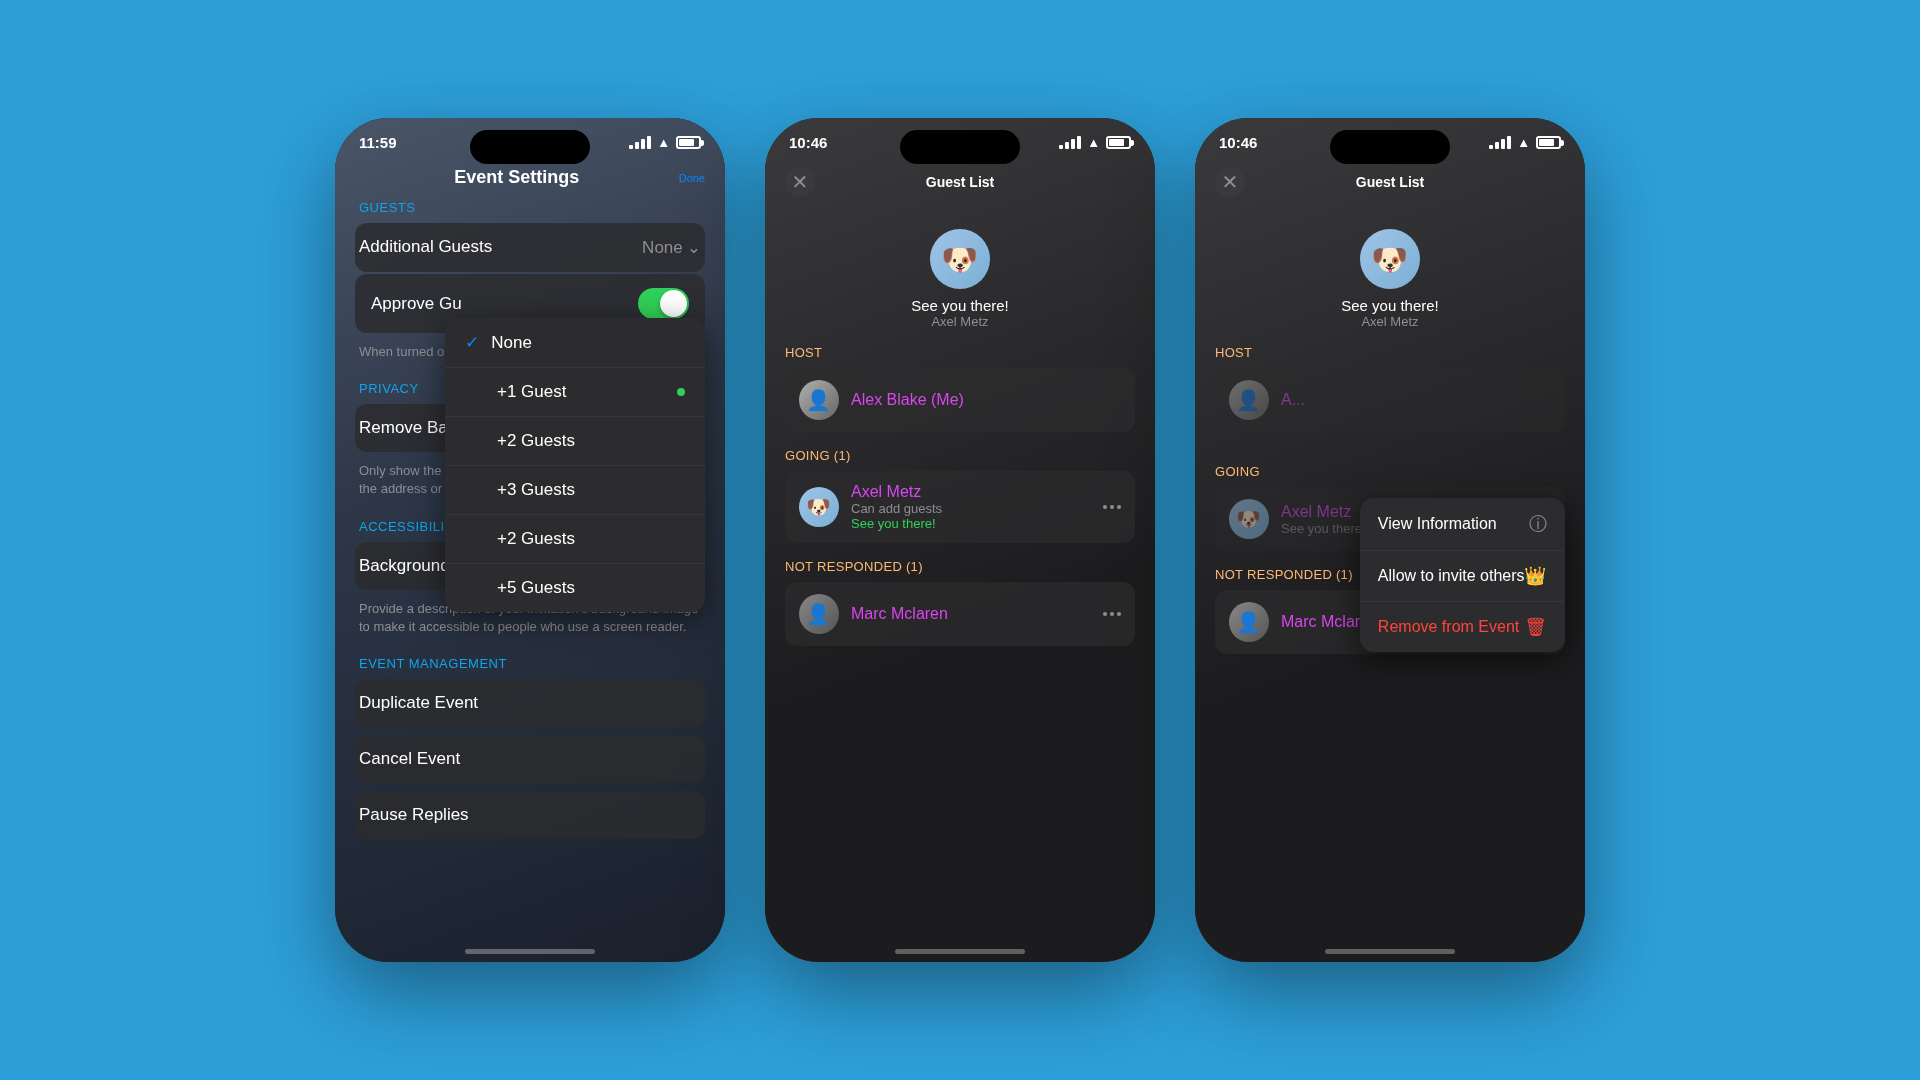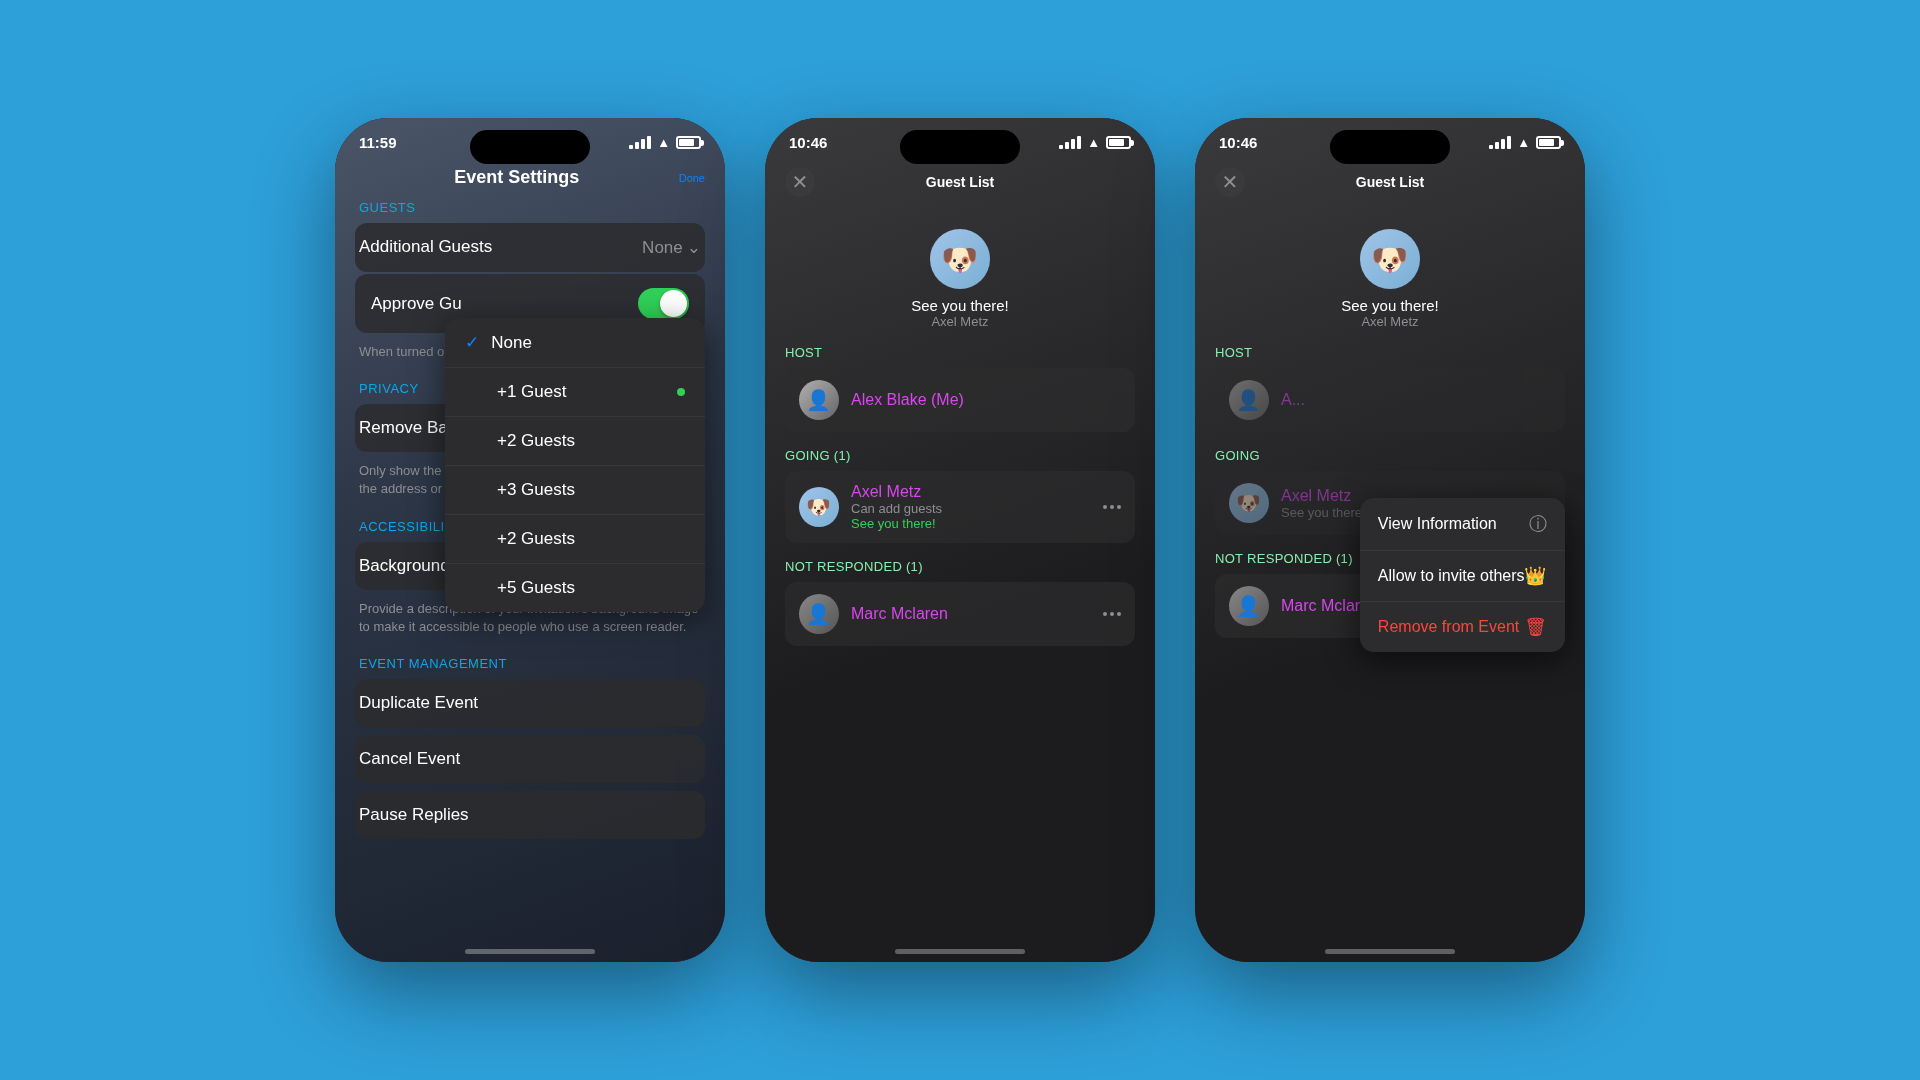--- a/index.html
+++ b/index.html
@@ -208,21 +208,21 @@
       align-items: center;
       justify-content: center;
       font-size: 30px;
       margin-bottom: 8px;
       overflow: hidden;
     }
     .host-name-main { color: #fff; font-size: 15px; font-weight: 500; }
     .host-subtitle { color: #8e8e93; font-size: 13px; }
 
     .guest-section-label {
-      color: #86efac;
+      color: #fdba74;
       font-size: 13px;
       font-weight: 400;
       padding: 0 20px 8px;
       letter-spacing: 0.3px;
       position: relative;
       z-index: 5;
     }
 
     .guest-row {
       margin: 0 20px 2px;
@@ -548,21 +548,21 @@
   </div>
 
   <div class="guest-section-label">HOST</div>
   <div class="guest-row" style="opacity:0.5;">
     <div class="guest-avatar" style="background: linear-gradient(135deg, #b0b0b0,#666);">👤</div>
     <div class="guest-info">
       <div class="guest-name">A...</div>
     </div>
   </div>
 
-  <div class="guest-section-label" style="margin-top:16px;">GOING</div>
+  <div class="guest-section-label" style="margin-top:32px;">GOING</div>
   <div class="guest-row" style="opacity:0.5;">
     <div class="guest-avatar" style="background: linear-gradient(135deg, #a0c4e8, #7aafd4);">🐶</div>
     <div class="guest-info">
       <div class="guest-name">Axel Metz</div>
       <div class="guest-sub">See you there!</div>
     </div>
     <div class="more-btn">
       <div class="dot"></div>
         <div class="dot"></div>
         <div class="dot"></div>

